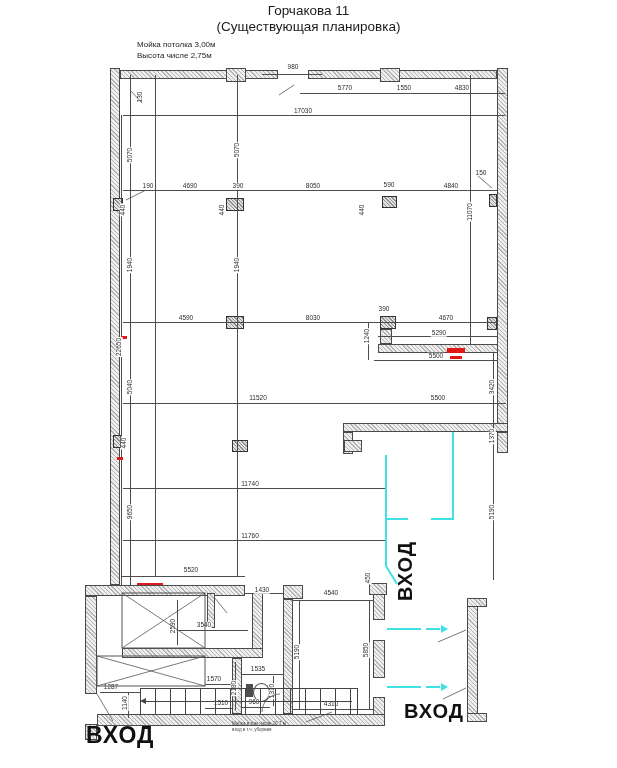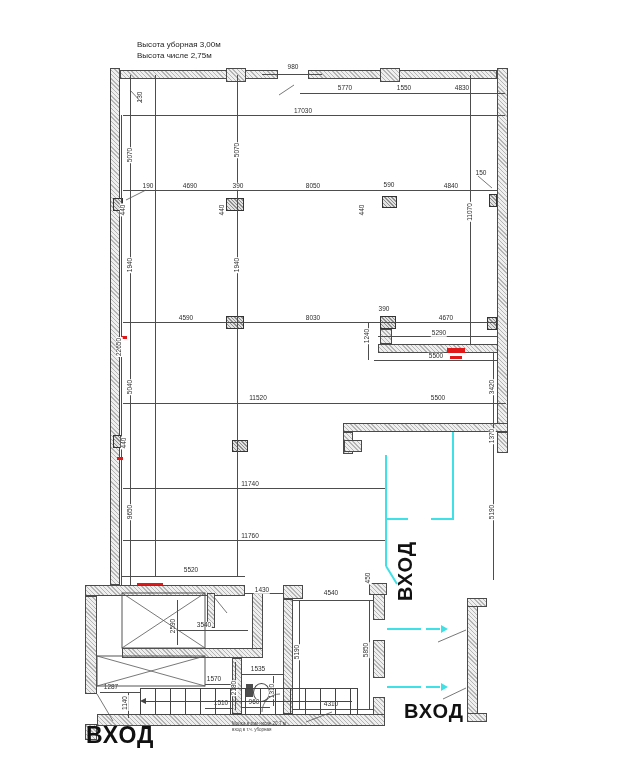--- a/index.html
+++ b/index.html
@@ -31,22 +31,26 @@
        border-top:3.5px solid transparent;border-bottom:3.5px solid transparent;
        border-right:6px solid #444;}
   .annot{position:absolute;left:232px;top:721px;width:88px;font-size:4.5px;line-height:5.5px;
        color:#444;}
   svg.ovl{position:absolute;left:0;top:0;pointer-events:none;}
 </style>
 </head>
 <body>
 
 <div id="stage">
+  <div class="title">
+    <div>Горчакова 11</div>
+    <div>(Существующая планировка)</div>
+  </div>
   <div class="notes">
-    <div>Высота уборная 3,00м</div>
+    <div>Мойка потолка 3,00м</div>
     <div>Высота числе 2,75м</div>
   </div>
 
   <div id="plan">
       <div class="wall" style="left: 110px; top: 68px; width: 10px; height: 517px;"></div>
       <div class="wall" style="left: 85px; top: 596px; width: 12px; height: 98px;"></div>
       <div class="wall" style="left: 85px; top: 724px; width: 12px; height: 16px;"></div>
       <div class="wall" style="left: 120px; top: 70px; width: 158px; height: 9px;"></div>
       <div class="wall" style="left: 308px; top: 70px; width: 189px; height: 9px;"></div>
       <div class="wall" style="left: 497px; top: 68px; width: 11px; height: 385px;"></div>

